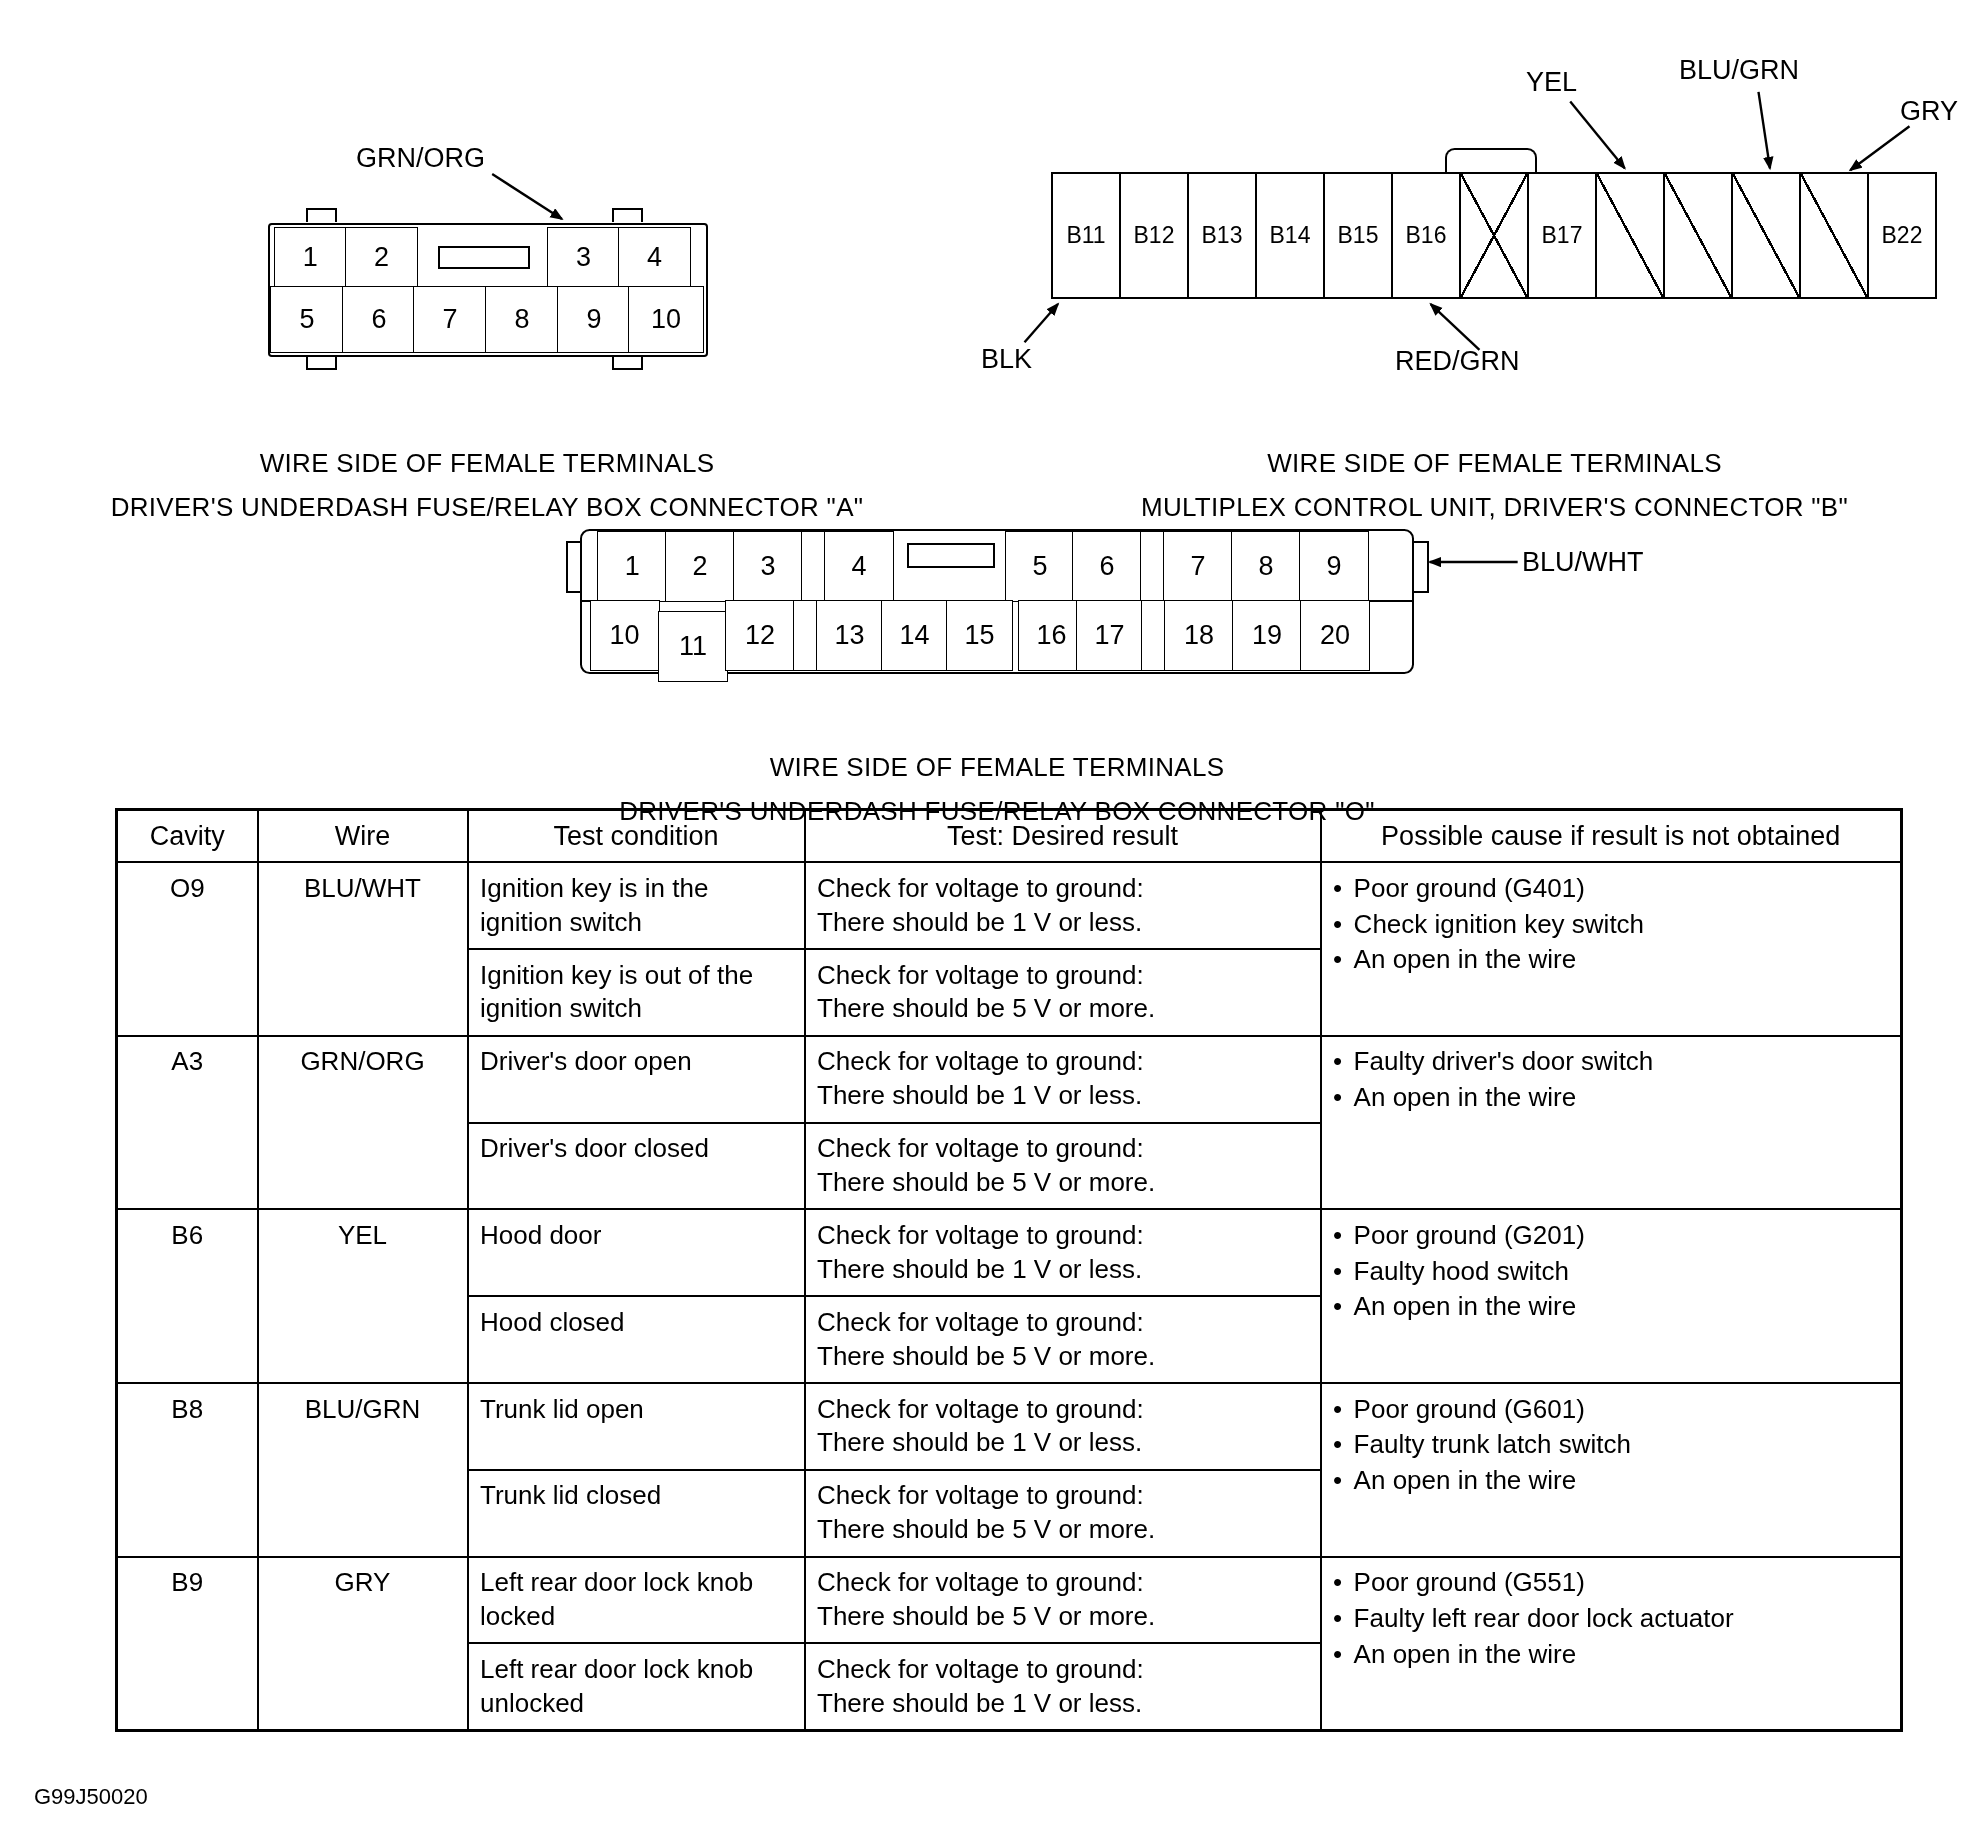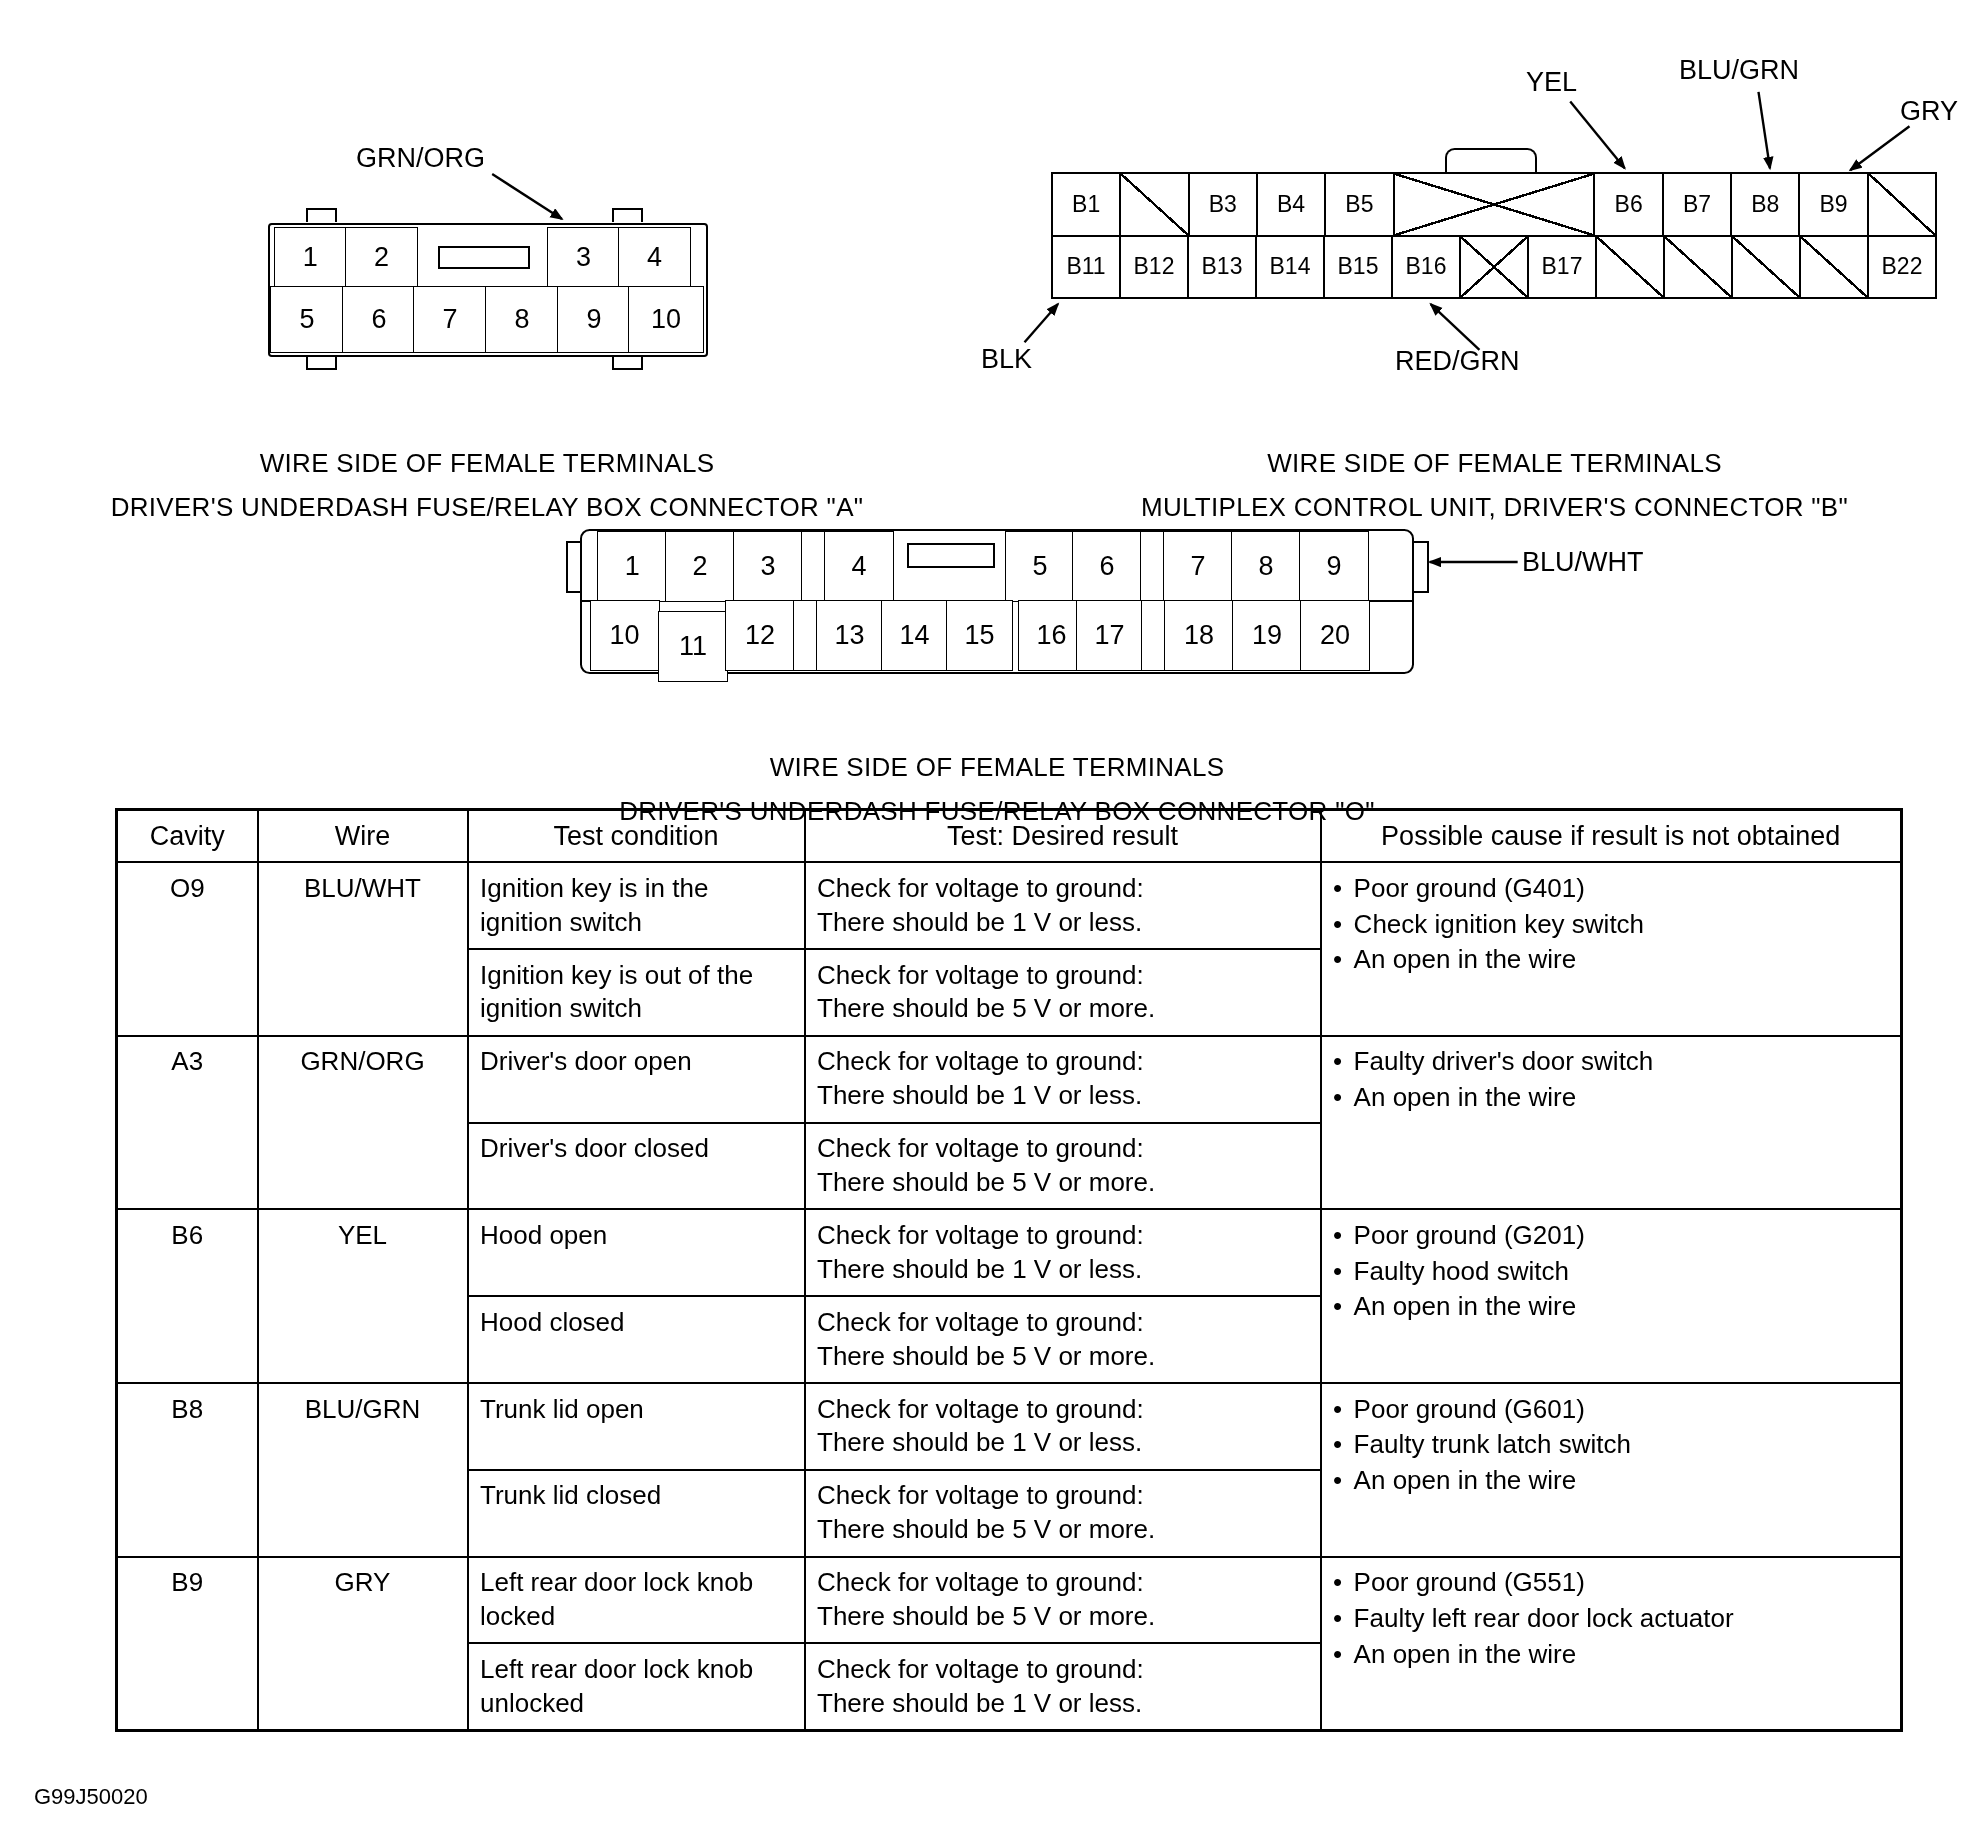--- a/index.html
+++ b/index.html
@@ -91,33 +91,20 @@
 
 <div class="label" style="left:1526px;top:67px">YEL</div>
 <div class="label" style="left:1679px;top:55px">BLU/GRN</div>
 <div class="label" style="left:1900px;top:96px">GRY</div>
 <div class="label" style="left:981px;top:344px">BLK</div>
 <div class="label" style="left:1395px;top:346px">RED/GRN</div>
 
 <div class="tab tab-top" style="left:1445px;top:148px;width:92px;height:25px;border-width:2.9px;border-radius:9.6px 9.6px 0 0"></div>
 
 <div class="outline connb" style="left:1051px;top:172px;width:886px;height:127px">
-  <div class="brow brow-top">
-    <div class="bcell">B1</div>
-    <div class="bcell diag"></div>
-    <div class="bcell">B3</div>
-    <div class="bcell">B4</div>
-    <div class="bcell">B5</div>
-    <div class="bcell w3 diagx"></div>
-    <div class="bcell">B6</div>
-    <div class="bcell">B7</div>
-    <div class="bcell">B8</div>
-    <div class="bcell">B9</div>
-    <div class="bcell diag"></div>
-  </div>
   <div class="brow">
     <div class="bcell">B11</div>
     <div class="bcell">B12</div>
     <div class="bcell">B13</div>
     <div class="bcell">B14</div>
     <div class="bcell">B15</div>
     <div class="bcell">B16</div>
     <div class="bcell diagx"></div>
     <div class="bcell">B17</div>
     <div class="bcell diag"></div>
@@ -258,21 +245,21 @@
       <td class="c-cond">Driver's door closed</td>
       <td class="c-res">
         <div>Check for voltage to ground:</div>
         <div>There should be 5 V or more.</div>
       </td>
     </tr>
 
     <tr>
       <td class="c-cavity" rowspan="2">B6</td>
       <td class="c-wire" rowspan="2">YEL</td>
-      <td class="c-cond">Hood open</td>
+      <td class="c-cond">Hood door</td>
       <td class="c-res">
         <div>Check for voltage to ground:</div>
         <div>There should be 1 V or less.</div>
       </td>
       <td class="c-cause" rowspan="2">
         <div class="cause">
             <span class="bullet">•</span>
             <span>Poor ground (G201)</span>
           </div>
         <div class="cause">

